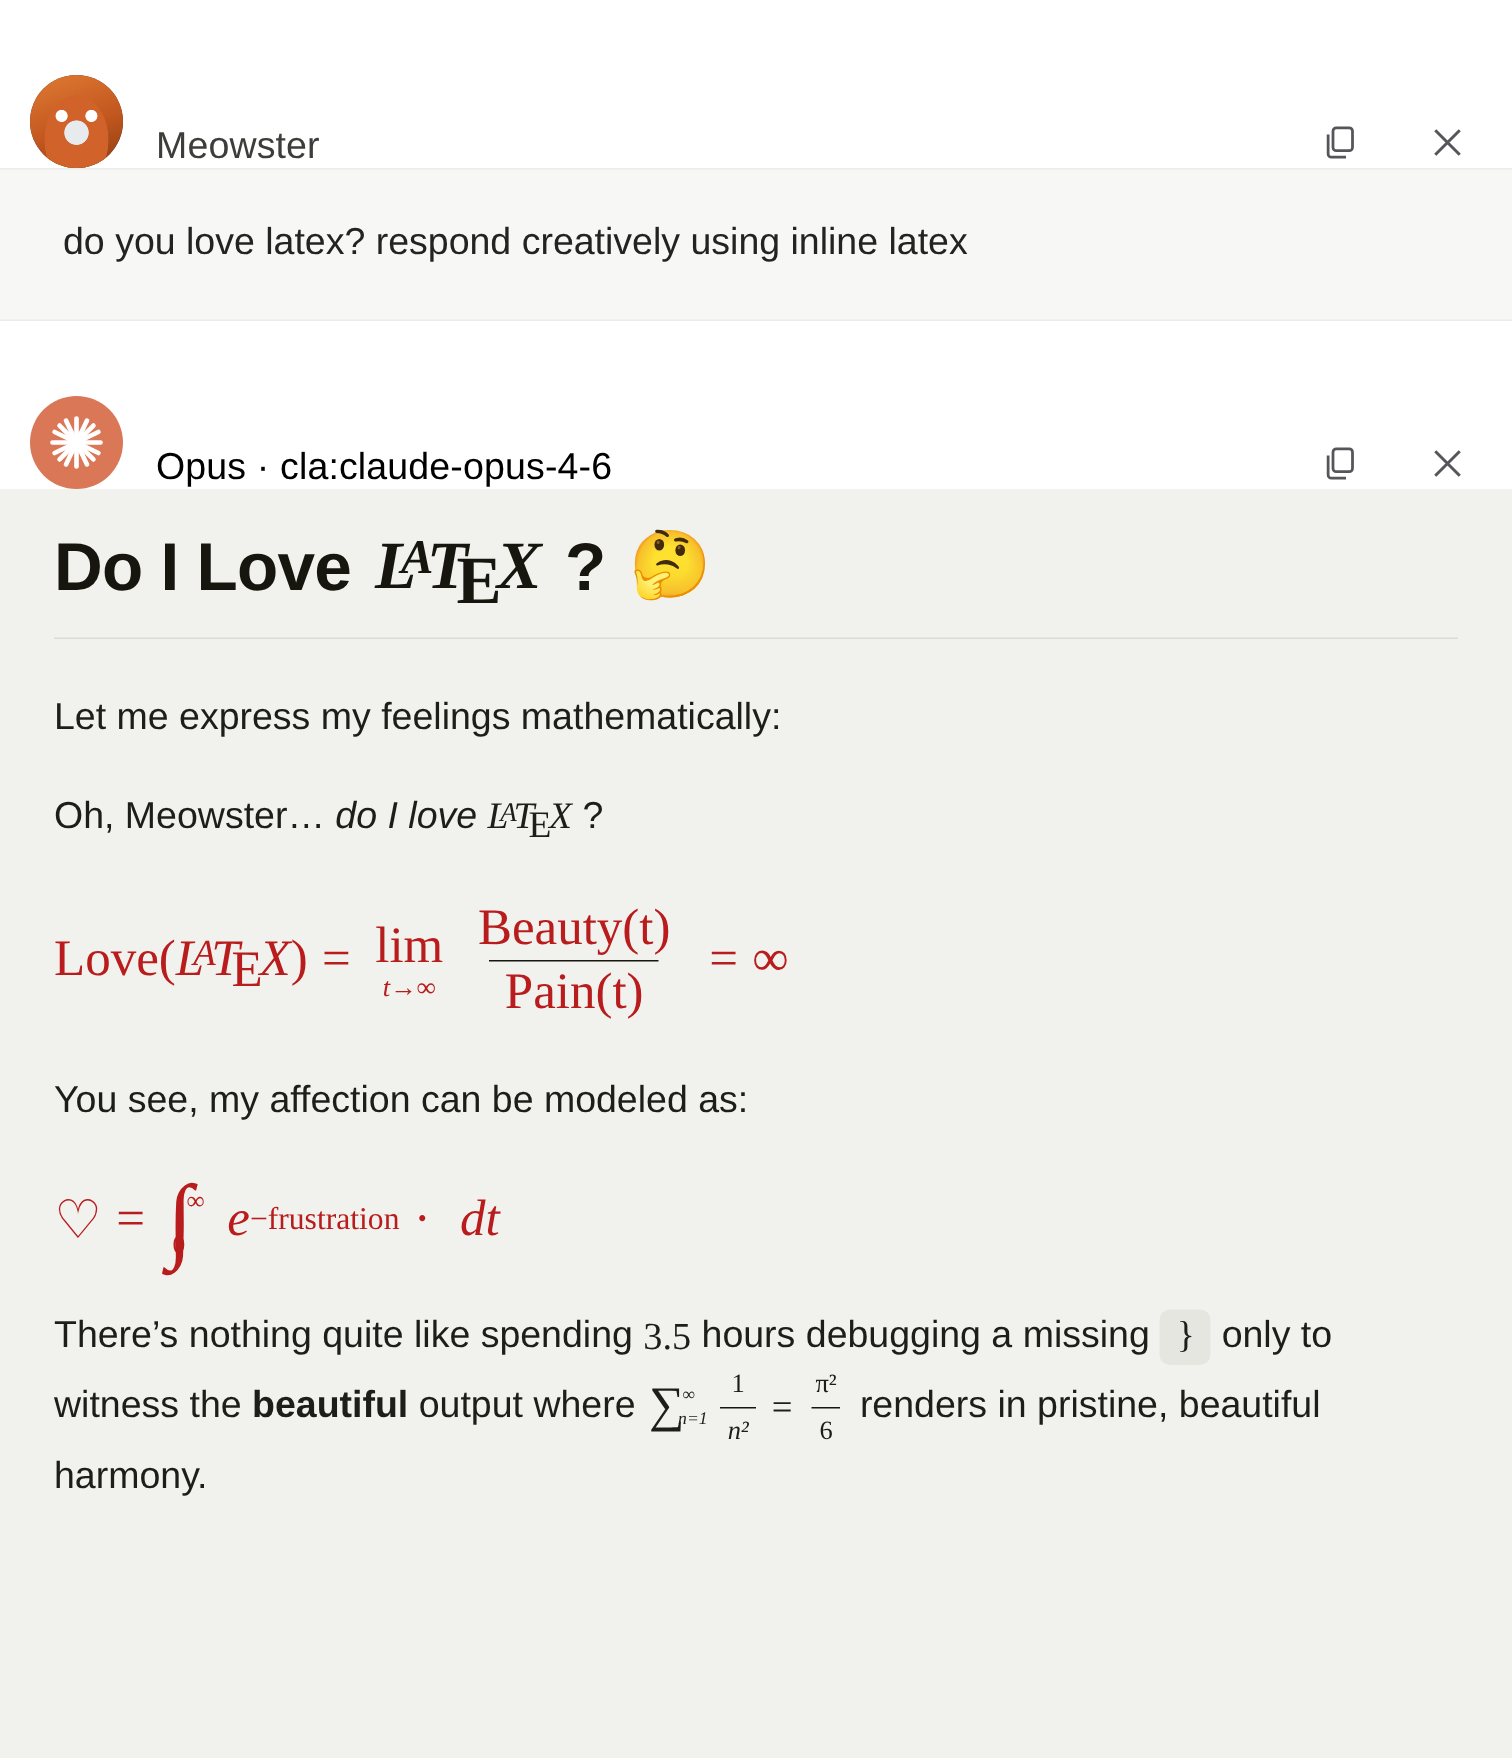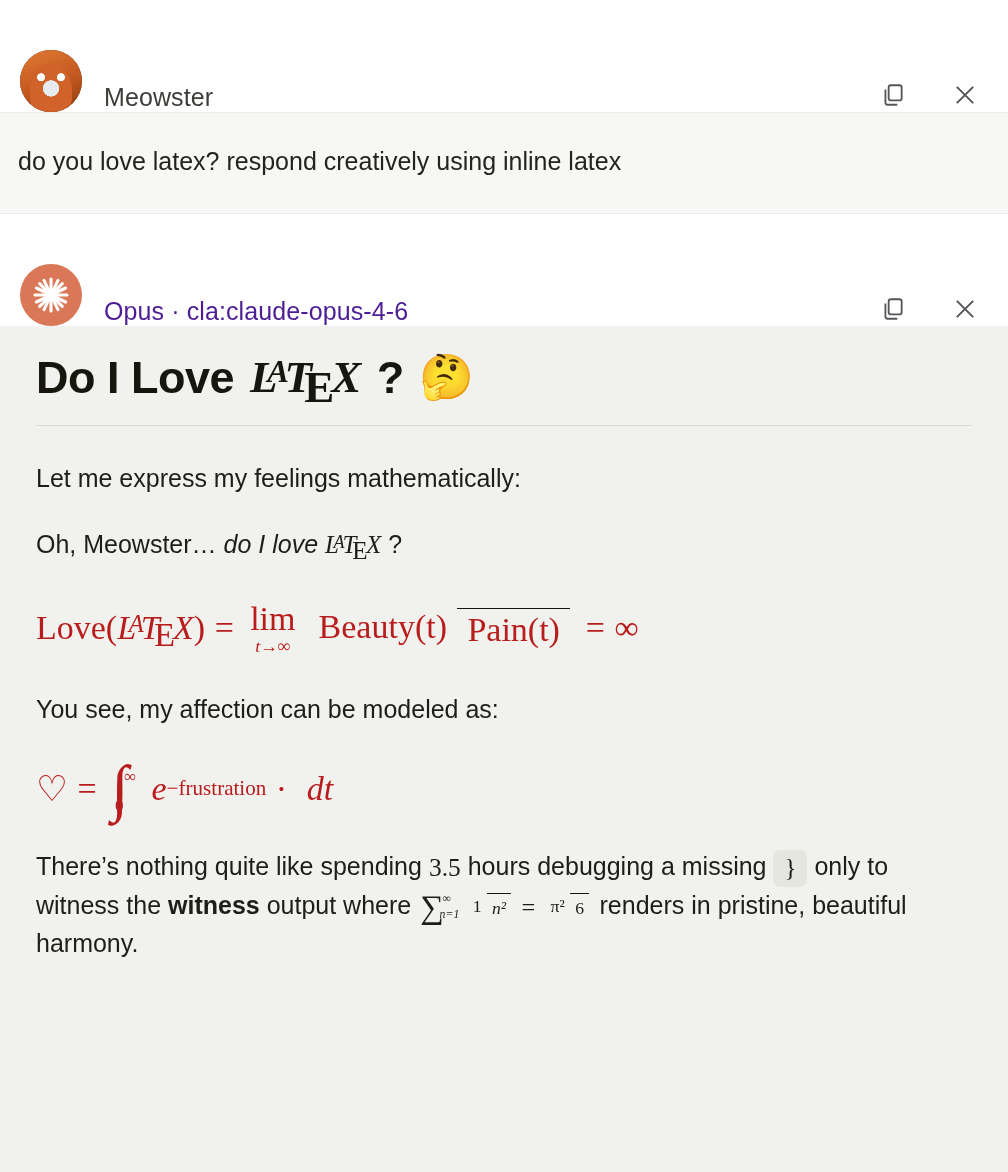--- a/index.html
+++ b/index.html
@@ -44,40 +44,40 @@
     display: flex; align-items: center; justify-content: center;
   }
   .starburst { display: block; }
   .msg-title {
     margin-left: 22px;
     font-size: 25px;
     color: #3d3d3a;
     letter-spacing: 0.1px;
   }
   .msg-title.model {
-    color: #4c1d95;
+    color: #000000;
   }
   .header-actions {
     margin-left: auto;
     display: flex;
     align-items: center;
     gap: 38px;
   }
   .icon-btn {
     width: 34px; height: 34px;
     display: flex; align-items: center; justify-content: center;
     color: #55555a;
     cursor: pointer;
   }
 
   .user-bubble {
     background: #f7f7f5;
     border-top: 1px solid #ececea;
     border-bottom: 1px solid #ececea;
-    padding: 32px 38px 34px 18px;
+    padding: 32px 38px 34px 42px;
   }
   .user-text {
     font-size: 25px;
     color: #23231f;
     line-height: 1.35;
   }
 
   
   .response {
     background: #f1f1ee;
@@ -142,20 +142,21 @@
     flex-wrap: wrap;
   }
   .math-block {
     margin: 36px 0 0 0;
     font-size: 34px;
   }
   .mi { font-style: italic; }
   .mo { margin: 0 0.28em; }
   .frac {
     display: inline-flex;
+    flex-direction: column;
     align-items: center;
     vertical-align: middle;
     margin: 0 0.18em;
     justify-content: flex-end;
   }
   .frac .num { padding: 0 0.3em 2px 0.3em; }
   .frac .den { padding: 2px 0.3em 0 0.3em; border-top: 1.6px solid #16160f; }
   .limop {
     display: inline-flex;
     flex-direction: column;
@@ -327,21 +328,21 @@
     <span class="mo">·</span>
     <span class="mi" style="margin-left:10px">dt</span>
   </div>
 
   <p class="para">
     <span>There’s nothing quite like spending</span>
     <span class="inline-math" style="font-size:1.02em">3.5</span>
     <span>hours debugging a missing</span>
     <span class="brace-box">}</span>
     <span>only to witness the</span>
-    <span class="bold">witness</span>
+    <span class="bold">beautiful</span>
     <span>output where</span>
     <span class="inline-math">
       <span class="sumop">
         <span class="sigma">∑</span>
         <span class="slims">
           <span class="up">∞</span>
           <span class="lo">n=1</span>
         </span>
       </span>
       <span class="frac" style="font-size:0.72em">

